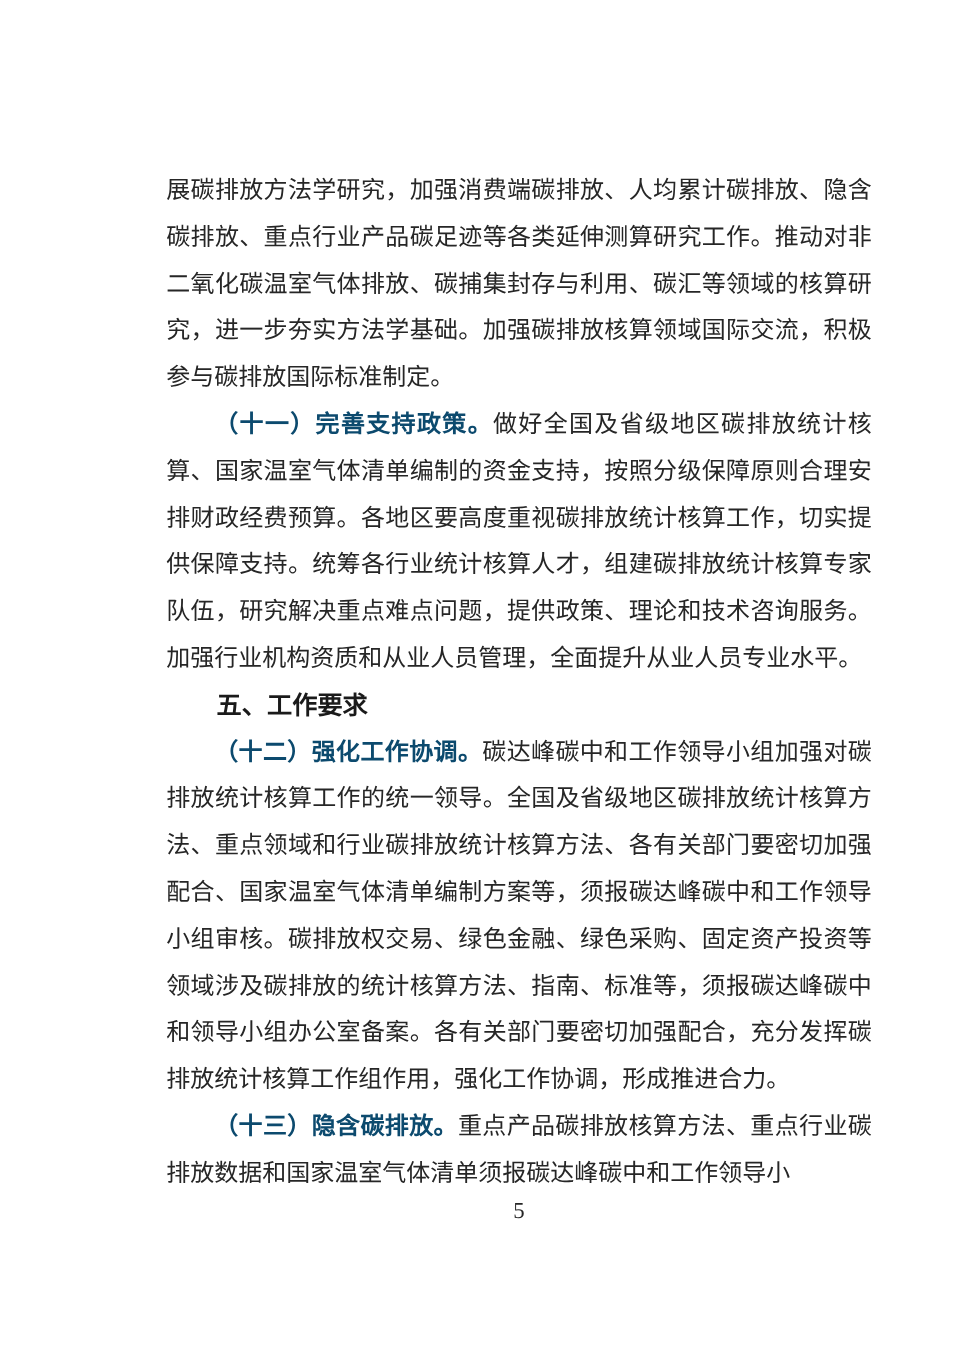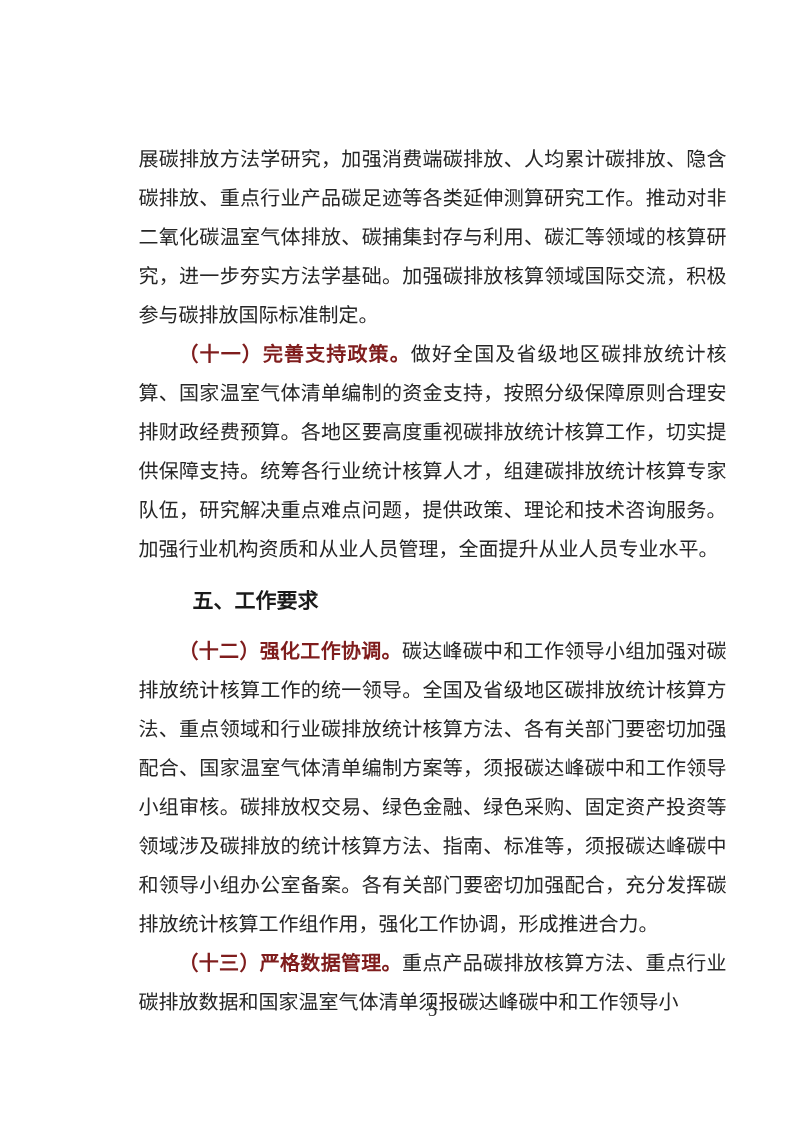--- a/index.html
+++ b/index.html
@@ -29,24 +29,24 @@
   }
   .doc-body p {
     margin: 0;
     padding: 0;
   }
   .indent {
     text-indent: 2em;
   }
   .lead {
     font-weight: 700;
-    color: #7f1d1d;
+    color: #0c4a6e;
   }
   .section-heading {
-    margin: 12px;
+    margin: 0;
     padding: 0;
     font-family: "Liberation Sans", "DejaVu Sans", sans-serif;
     font-weight: 700;
     font-size: 21px;
     line-height: 39px;
     color: #1a1a1a;
     text-indent: 2em;
     text-align: left;
   }
   .page-number {
@@ -68,19 +68,19 @@
   <div class="doc-body">
 
     <p><span>展碳排放方法学研究，加强消费端碳排放、人均累计碳排放、隐含碳排放、重点行业产品碳足迹等各类延伸测算研究工作。推动对非二氧化碳温室气体排放、碳捕集封存与利用、碳汇等领域的核算研究，进一步夯实方法学基础。加强碳排放核算领域国际交流，积极参与碳排放国际标准制定。</span></p>
 
     <p class="indent"><span class="lead">（十一）完善支持政策。</span><span>做好全国及省级地区碳排放统计核算、国家温室气体清单编制的资金支持，按照分级保障原则合理安排财政经费预算。各地区要高度重视碳排放统计核算工作，切实提供保障支持。统筹各行业统计核算人才，组建碳排放统计核算专家队伍，研究解决重点难点问题，提供政策、理论和技术咨询服务。加强行业机构资质和从业人员管理，全面提升从业人员专业水平。</span></p>
 
     <h2 class="section-heading">五、工作要求</h2>
 
     <p class="indent"><span class="lead">（十二）强化工作协调。</span><span>碳达峰碳中和工作领导小组加强对碳排放统计核算工作的统一领导。全国及省级地区碳排放统计核算方法、重点领域和行业碳排放统计核算方法、各有关部门要密切加强配合、国家温室气体清单编制方案等，须报碳达峰碳中和工作领导小组审核。碳排放权交易、绿色金融、绿色采购、固定资产投资等领域涉及碳排放的统计核算方法、指南、标准等，须报碳达峰碳中和领导小组办公室备案。各有关部门要密切加强配合，充分发挥碳排放统计核算工作组作用，强化工作协调，形成推进合力。</span></p>
 
-    <p class="indent"><span class="lead">（十三）严格数据管理。</span><span>重点产品碳排放核算方法、重点行业碳排放数据和国家温室气体清单须报碳达峰碳中和工作领导小</span></p>
+    <p class="indent"><span class="lead">（十三）隐含碳排放。</span><span>重点产品碳排放核算方法、重点行业碳排放数据和国家温室气体清单须报碳达峰碳中和工作领导小</span></p>
 
   </div>
 
   <div class="page-number">5</div>
 
 </div>
 
 </body></html>

